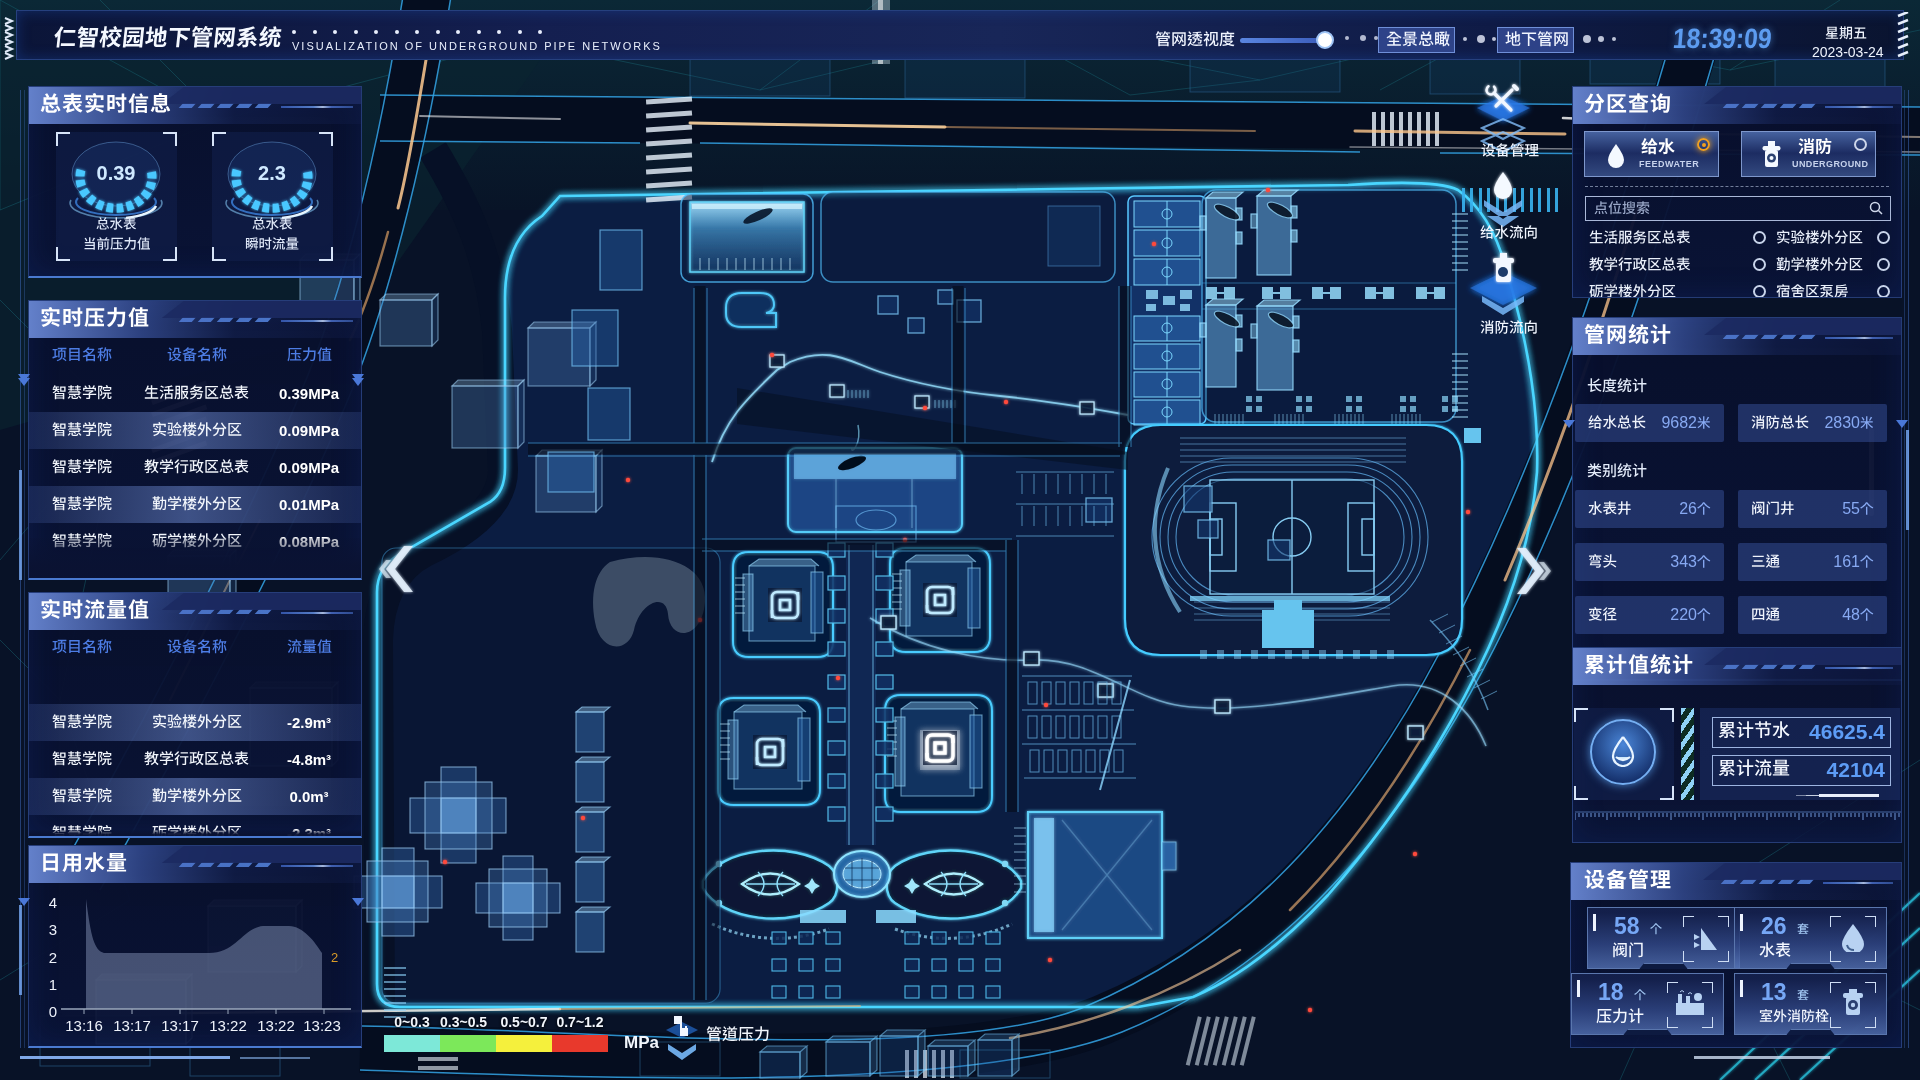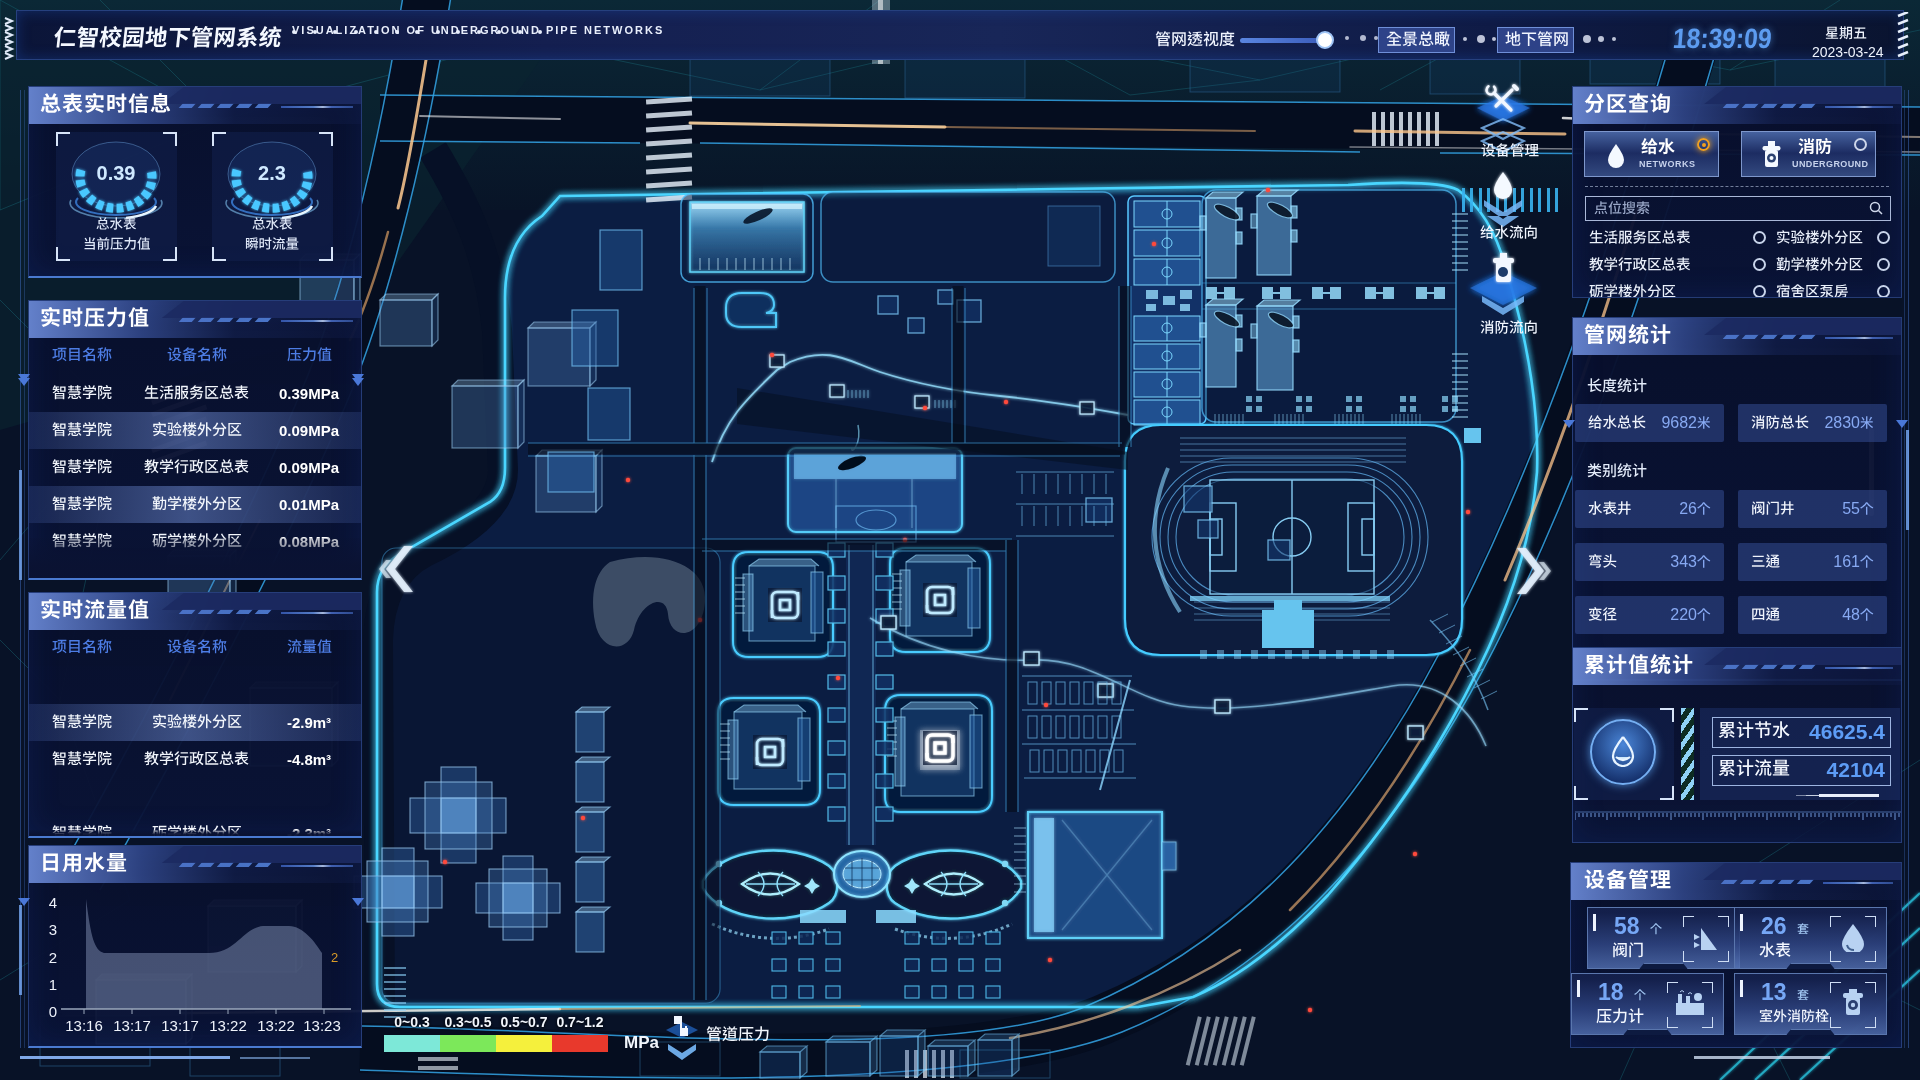--- a/index.html
+++ b/index.html
@@ -949,21 +949,21 @@
     <i style="width:4px;height:4px;border-radius:50%;background:#e8eefc"></i>
     <i style="width:4px;height:4px;border-radius:50%;background:#e8eefc"></i>
     <i style="width:4px;height:4px;border-radius:50%;background:#e8eefc"></i>
     <i style="width:4px;height:4px;border-radius:50%;background:#e8eefc"></i>
     <i style="width:4px;height:4px;border-radius:50%;background:#e8eefc"></i>
     <i style="width:4px;height:4px;border-radius:50%;background:#e8eefc"></i>
     <i style="width:4px;height:4px;border-radius:50%;background:#e8eefc"></i>
     <i style="width:4px;height:4px;border-radius:50%;background:#e8eefc"></i>
     <i style="width:4px;height:4px;border-radius:50%;background:#e8eefc"></i>
   </div>
-<div class="a" style="left:292px;top:24px;z-index:5;font-size:11px;font-weight:bold;letter-spacing:2.0px;color:#e9effc">VISUALIZATION OF UNDERGROUND PIPE NETWORKS</div>
+<div class="a" style="left:292px;top:40px;z-index:5;font-size:11px;font-weight:normal;letter-spacing:2.0px;color:#e9effc">VISUALIZATION OF UNDERGROUND PIPE NETWORKS</div>
 <svg style="position:absolute;left:1155px;top:31px;z-index:5;overflow:visible" width="80" height="18">
     <g fill="#f0f5ff">
       <use href="#q10" transform="matrix(0.0160,0,0,-0.0160,0.0,13.8)"></use>
       <use href="#q11" transform="matrix(0.0160,0,0,-0.0160,16.0,13.8)"></use>
       <use href="#q12" transform="matrix(0.0160,0,0,-0.0160,32.0,13.8)"></use>
       <use href="#q13" transform="matrix(0.0160,0,0,-0.0160,48.0,13.8)"></use>
       <use href="#q14" transform="matrix(0.0160,0,0,-0.0160,64.0,13.8)"></use>
     </g>
   </svg>
 <div class="a" style="left:1240px;top:38px;width:86px;height:5px;border-radius:3px;background:linear-gradient(90deg,#5a86e0,#3a5cba);z-index:5"></div>
@@ -1324,20 +1324,41 @@
             <use href="#q52" transform="matrix(0.0150,0,0,-0.0150,15.0,12.9)"></use>
             <use href="#q65" transform="matrix(0.0150,0,0,-0.0150,30.0,12.9)"></use>
             <use href="#q66" transform="matrix(0.0150,0,0,-0.0150,45.0,12.9)"></use>
             <use href="#q58" transform="matrix(0.0150,0,0,-0.0150,60.0,12.9)"></use>
             <use href="#q17" transform="matrix(0.0150,0,0,-0.0150,75.0,12.9)"></use>
             <use href="#q31" transform="matrix(0.0150,0,0,-0.0150,90.0,12.9)"></use>
           </g>
         </svg></span>
       <b>-4.8m³</b>
     </div>
+    <div class="trow hl" style="position:absolute;left:0;top:185px;width:100%">
+      <span><svg style="vertical-align:-2px" width="60" height="16">
+          <g fill="#f2f6fc">
+            <use href="#q50" transform="matrix(0.0150,0,0,-0.0150,0.0,12.9)"></use>
+            <use href="#q51" transform="matrix(0.0150,0,0,-0.0150,15.0,12.9)"></use>
+            <use href="#q52" transform="matrix(0.0150,0,0,-0.0150,30.0,12.9)"></use>
+            <use href="#q53" transform="matrix(0.0150,0,0,-0.0150,45.0,12.9)"></use>
+          </g>
+        </svg></span>
+      <span><svg style="vertical-align:-2px" width="90" height="16">
+          <g fill="#f2f6fc">
+            <use href="#q67" transform="matrix(0.0150,0,0,-0.0150,0.0,12.9)"></use>
+            <use href="#q52" transform="matrix(0.0150,0,0,-0.0150,15.0,12.9)"></use>
+            <use href="#q61" transform="matrix(0.0150,0,0,-0.0150,30.0,12.9)"></use>
+            <use href="#q62" transform="matrix(0.0150,0,0,-0.0150,45.0,12.9)"></use>
+            <use href="#q63" transform="matrix(0.0150,0,0,-0.0150,60.0,12.9)"></use>
+            <use href="#q58" transform="matrix(0.0150,0,0,-0.0150,75.0,12.9)"></use>
+          </g>
+        </svg></span>
+      <b>0.0m³</b>
+    </div>
     <div class="trow" style="position:absolute;left:0;top:222px;width:100%">
       <span><svg style="vertical-align:-2px" width="60" height="16">
           <g fill="#f2f6fc">
             <use href="#q50" transform="matrix(0.0150,0,0,-0.0150,0.0,12.9)"></use>
             <use href="#q51" transform="matrix(0.0150,0,0,-0.0150,15.0,12.9)"></use>
             <use href="#q52" transform="matrix(0.0150,0,0,-0.0150,30.0,12.9)"></use>
             <use href="#q53" transform="matrix(0.0150,0,0,-0.0150,45.0,12.9)"></use>
           </g>
         </svg></span>
       <span><svg style="vertical-align:-2px" width="90" height="16">
@@ -1419,21 +1440,21 @@
     <div class="wbtn" style="left:11px;top:44px">
       <svg width="22" height="26" style="position:absolute;left:20px;top:10px">
         <path d="M11,2 q8,11 8,16 a8,8 0 1,1 -16,0 q0,-5 8,-16" fill="#f4f9ff"></path>
       </svg>
       <span style="position:absolute;left:56px;top:6px"><svg style="vertical-align:-2px" width="34" height="18">
           <g fill="#ffffff">
             <use href="#q78" transform="matrix(0.0170,0,0,-0.0170,0.0,14.6)"></use>
             <use href="#q73" transform="matrix(0.0170,0,0,-0.0170,17.0,14.6)"></use>
           </g>
         </svg></span>
-      <div style="position:absolute;left:54px;top:27px;font-size:9px;letter-spacing:.5px;color:#c6d2ec;font-weight:bold">NETWORKS</div>
+      <div style="position:absolute;left:54px;top:27px;font-size:9px;letter-spacing:.5px;color:#c6d2ec;font-weight:bold">FEEDWATER</div>
       <div class="radio" style="right:8px;top:6px;border:2px solid #f0a020;box-shadow:0 0 6px #f0a020">
         <div style="position:absolute;left:2.5px;top:2.5px;width:4px;height:4px;border-radius:50%;background:#f0a020"></div>
       </div>
     </div>
     <div class="wbtn" style="left:168px;top:44px">
       <svg width="24" height="28" style="position:absolute;left:18px;top:9px">
         <g fill="#f4f9ff">
           <rect x="5" y="9" width="13" height="17" rx="2"></rect>
           <rect x="2.5" y="5" width="18" height="4.5" rx="2"></rect>
           <rect x="8" y="0" width="7" height="5"></rect>
@@ -1959,21 +1980,21 @@
 <div class="a" style="left:19px;top:470px;width:3px;height:110px;background:rgba(120,170,245,.8);z-index:2"></div>
 <div class="a" style="left:19px;top:905px;width:3px;height:90px;background:rgba(120,170,245,.8);z-index:2"></div>
 <div class="a" style="left:1908px;top:90px;width:1px;height:958px;background:rgba(70,120,210,.45);z-index:2"></div>
 <div class="a" style="left:1904px;top:90px;width:1px;height:958px;background:rgba(70,120,210,.3);z-index:2"></div>
 <div class="a" style="left:1906px;top:430px;width:3px;height:100px;background:rgba(120,170,245,.8);z-index:2"></div>
 <div class="a" style="left:384px;top:1035px;width:56px;height:17px;background:#7de8d8;z-index:3"></div>
 <div class="a" style="left:440px;top:1035px;width:56px;height:17px;background:#7ce85a;z-index:3"></div>
 <div class="a" style="left:496px;top:1035px;width:56px;height:17px;background:#f5f03c;z-index:3"></div>
 <div class="a" style="left:552px;top:1035px;width:56px;height:17px;background:#e8392c;z-index:3"></div>
 <div class="a" style="left:384px;top:1014px;width:56px;text-align:center;font-size:14px;font-weight:bold;color:#f2f6fc;z-index:3;text-shadow:0 1px 3px #000">0~0.3</div>
-<div class="a" style="left:440px;top:1014px;width:56px;text-align:center;font-size:14px;font-weight:bold;color:#f2f6fc;z-index:3;text-shadow:0 1px 3px #000">0.3~0.5</div>
+<div class="a" style="left:440px;top:1014px;width:56px;font-size:14px;font-weight:bold;color:#f2f6fc;z-index:3;text-shadow:0 1px 3px #000">0.3~0.5</div>
 <div class="a" style="left:496px;top:1014px;width:56px;text-align:center;font-size:14px;font-weight:bold;color:#f2f6fc;z-index:3;text-shadow:0 1px 3px #000">0.5~0.7</div>
 <div class="a" style="left:552px;top:1014px;width:56px;text-align:center;font-size:14px;font-weight:bold;color:#f2f6fc;z-index:3;text-shadow:0 1px 3px #000">0.7~1.2</div>
 <div class="a" style="left:624px;top:1033px;font-size:17px;font-weight:bold;color:#f2f6fc;z-index:3">MPa</div>
 <svg class="a" style="left:660px;top:1014px;z-index:3" width="44" height="52">
     <path d="M22,24 L6,16 L22,8 L38,16 Z" fill="rgba(40,120,230,.6)"></path>
     <path d="M8,30 L22,39 L36,30 L36,36 L22,46 L8,36 Z" fill="rgba(120,185,250,.9)"></path>
     <g fill="#f2f7ff">
       <path d="M14,2 h8 v12 h6 v8 h-8 V10 h-6 z"></path>
       <rect x="25" y="12" width="2" height="10"></rect>
     </g>

